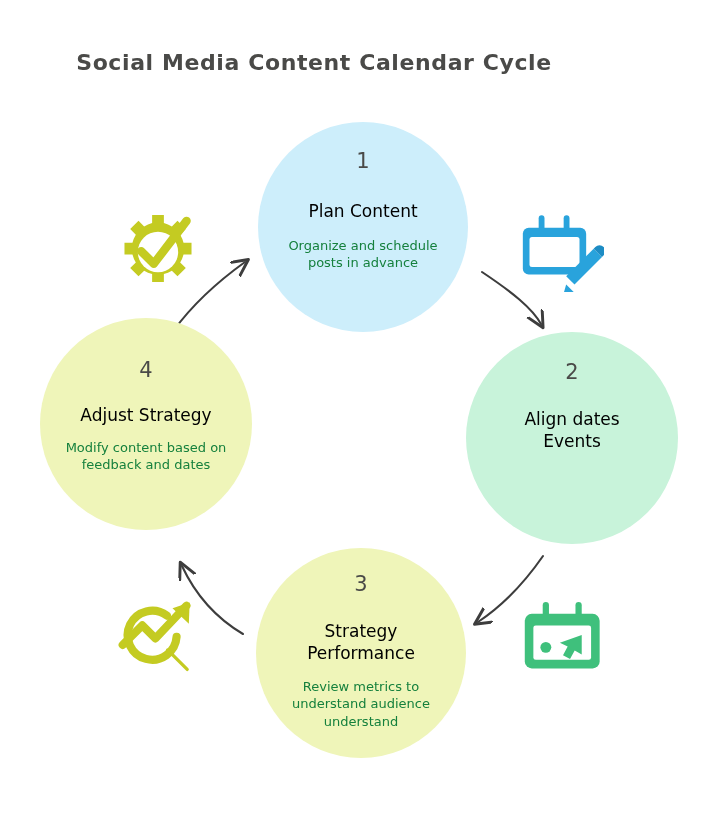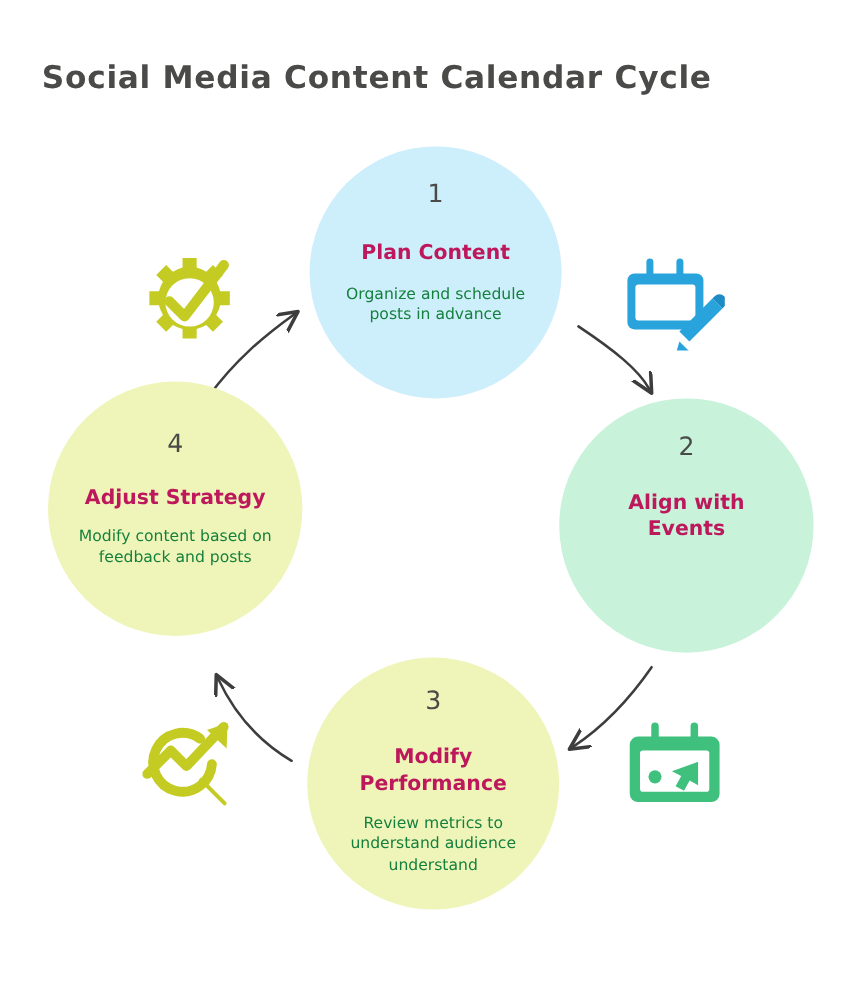--- a/index.html
+++ b/index.html
@@ -24,21 +24,21 @@
   }
 
   
   #page-title {
     position: absolute;
     top: 50px;
     left: 0;
     width: 628px;
     text-align: center;
     font-family: "DejaVu Sans", sans-serif;
-    font-size: 26px;
+    font-size: 22px;
     font-weight: bold;
     letter-spacing: 0.6px;
     color: #4a4a48;
   }
 
   
   #arrow-layer {
     position: absolute;
     top: 0;
     left: 0;
@@ -59,23 +59,23 @@
     text-align: center;
   }
   .node-number {
     font-size: 21px;
     font-weight: 400;
     line-height: 1;
     color: #4a4a48;
   }
   .node-title {
     font-size: 17px;
-    font-weight: 700;
+    font-weight: 400;
     line-height: 1.28;
-    color: #be185d;
+    color: #000000;
   }
   .node-desc {
     font-size: 13px;
     line-height: 1.35;
     color: #15803d;
   }
 
   
   #node-1 {
     left: 258px;  top: 122px;
@@ -149,33 +149,33 @@
   </svg>
 
   <div class="node" id="node-1">
     <div class="node-number">1</div>
     <div class="node-title">Plan Content</div>
     <div class="node-desc">Organize and schedule posts in advance</div>
   </div>
 
   <div class="node" id="node-2">
     <div class="node-number">2</div>
-    <div class="node-title">Align with Events</div>
+    <div class="node-title">Align dates Events</div>
   </div>
 
   <div class="node" id="node-3">
     <div class="node-number">3</div>
-    <div class="node-title">Modify Performance</div>
+    <div class="node-title">Strategy Performance</div>
     <div class="node-desc">Review metrics to understand audience understand</div>
   </div>
 
   <div class="node" id="node-4">
     <div class="node-number">4</div>
     <div class="node-title">Adjust Strategy</div>
-    <div class="node-desc">Modify content based on feedback and posts</div>
+    <div class="node-desc">Modify content based on feedback and dates</div>
   </div>
 
   <svg class="icon" id="icon-gear-check" viewBox="0 0 100 100" xmlns="http://www.w3.org/2000/svg">
     <path fill="#c4cb22" d="M43,6 h14 v9.5 a35,35 0 0 1 9.5,4 l6.7,-6.7 9.9,9.9 -6.7,6.7
              a35,35 0 0 1 4,9.5 h9.5 v14 h-9.5 a35,35 0 0 1 -4,9.5 l6.7,6.7 -9.9,9.9 -6.7,-6.7
              a35,35 0 0 1 -9.5,4 v9.5 h-14 v-9.5 a35,35 0 0 1 -9.5,-4 l-6.7,6.7 -9.9,-9.9
              6.7,-6.7 a35,35 0 0 1 -4,-9.5 h-9.5 v-14 h9.5 a35,35 0 0 1 4,-9.5 l-6.7,-6.7
              9.9,-9.9 6.7,6.7 a35,35 0 0 1 9.5,-4 z"></path>
     <circle cx="50" cy="50" r="24" fill="#ffffff"></circle>
     <path fill="none" stroke="#c4cb22" stroke-width="10" stroke-linecap="round" stroke-linejoin="round" d="M30,49 L45,64 L84,13"></path>

